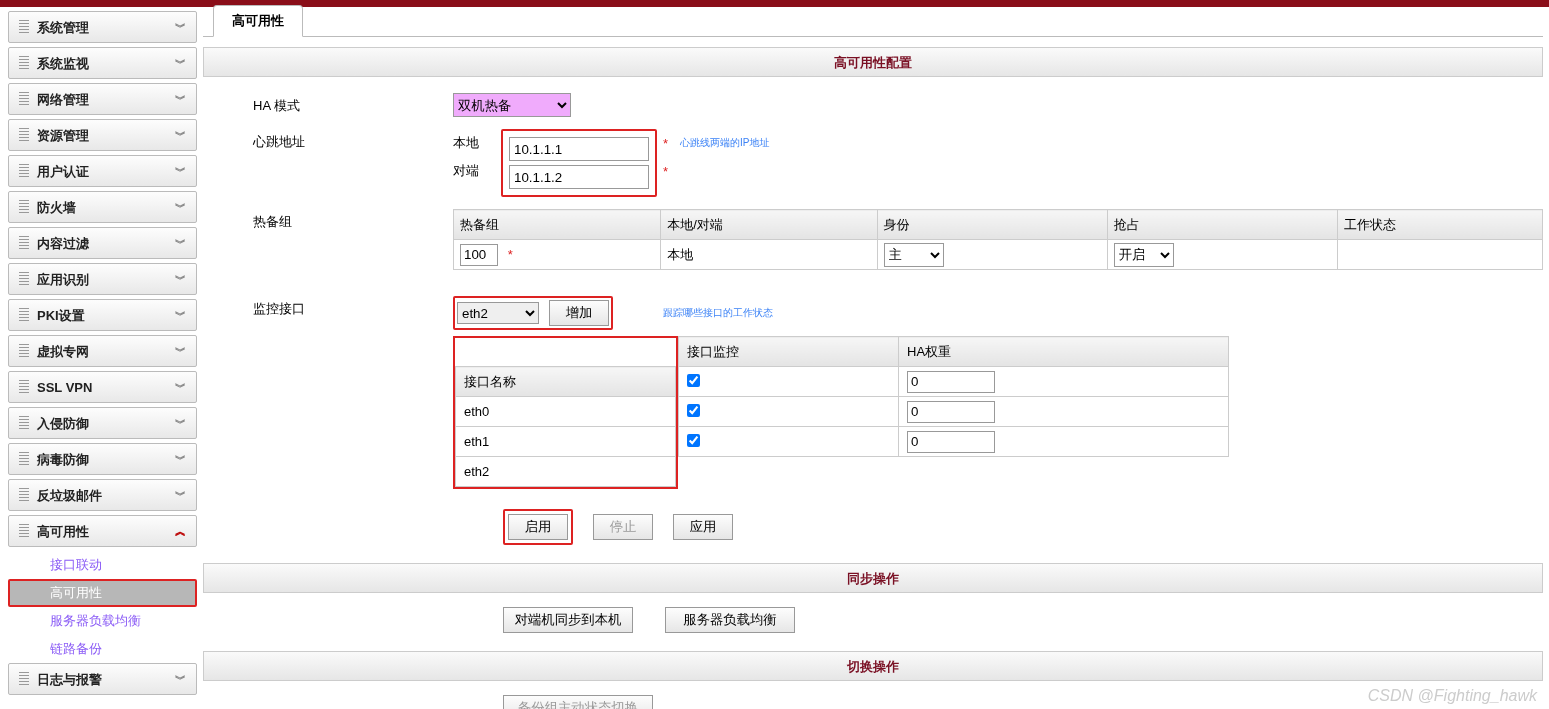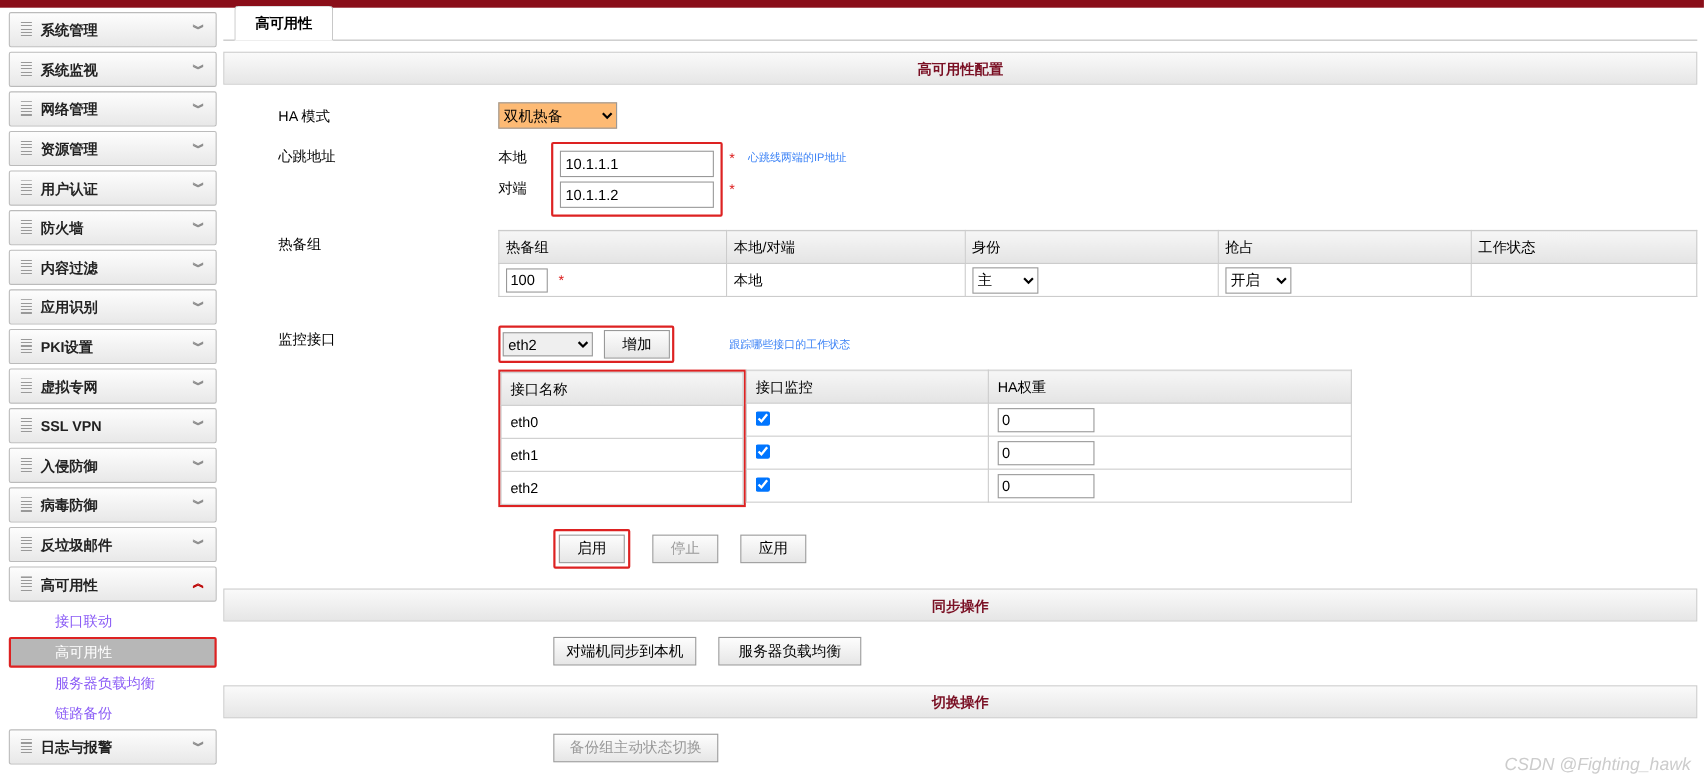--- a/index.html
+++ b/index.html
@@ -14,45 +14,45 @@
 .sub-item { height: 28px; line-height: 28px; padding-left: 42px; cursor: pointer; color: #8b5cf6; }
 .sub-item.active { background: #b7b7b7; color: #fff; border: 2px solid #d22; border-radius: 2px; padding-left: 40px; line-height: 24px; }
 .main { flex: 1; padding: 0 6px 20px 6px; }
 .tab-row { height: 30px; position: relative; border-bottom: 1px solid #bbb; }
 .tab { position: absolute; bottom: -1px; left: 10px; padding: 6px 18px; background: #fff; border: 1px solid #bbb; border-bottom: 1px solid #fff; border-radius: 4px 4px 0 0; font-weight: bold; }
 .section-title { background: linear-gradient(#fafafa,#e6e6e6); border: 1px solid #ccc; height: 30px; line-height: 30px; text-align: center; font-weight: bold; color: #7a1024; margin-top: 10px; }
 .form-area { padding: 10px 0 0 0; }
 .row { display: flex; align-items: flex-start; padding: 6px 0; }
 .row .lab { width: 160px; padding-left: 50px; padding-top: 4px; }
 .row .ctl { flex: 1; padding-left: 90px; display:flex; align-items:flex-start; }
-select.std { height: 24px; width: 108px; border: 1px solid #999; background: #fdba74; }
+select.std { height: 24px; width: 118px; border: 1px solid #999; background: #f0abfc; }
 select.sm { height: 24px; width: 60px; border:1px solid #999; background:#fff; }
 input.text { height: 24px; width: 140px; border: 1px solid #999; padding: 0 4px; }
 .addr-block { display: inline-block; border: 2px solid #d22; padding: 4px 6px; border-radius: 2px; }
 .addr-row { display: flex; align-items: center; height: 28px; }
 .addr-row .alab { width: 48px; }
 .red-star { color: #d22; margin-left: 6px; }
 .annot { color: #3b82f6; margin-left: 12px; font-size: 10px; }
 table.grid { border-collapse: collapse; width: 100%; }
 table.grid th, table.grid td { border: 1px solid #ccc; height: 30px; padding: 0 6px; text-align: left; font-weight: normal; }
 table.grid th { background: linear-gradient(#f6f6f6,#e4e4e4); }
 .grid-wrap { flex:1; }
 input.sm { width: 38px; height: 22px; border:1px solid #999; padding:0 3px; }
 input.ha { width: 88px; height: 22px; border:1px solid #999; padding:0 3px; }
 .mon-top { display:flex; align-items:center; gap:20px; }
 .mon-top .tbl-sel { border:2px solid #d22; padding:2px; border-radius:2px; display:inline-flex; align-items:center; gap:10px; }
 button.btn { min-width: 60px; height: 26px; border: 1px solid #999; background: linear-gradient(#fdfdfd,#e6e6e6); cursor: pointer; padding: 0 10px; }
 button.btn:disabled { color:#999; }
 .mon-grid-wrap { border:2px solid #d22; margin-top:6px; display:inline-block; }
-.mon-grid { border-collapse: collapse; }
+.mon-grid { border-collapse: collapse; margin-top: 28px; }
 .mon-grid th, .mon-grid td { border:1px solid #ccc; height:30px; padding:0 8px; text-align:left; font-weight:normal; }
 .mon-grid th { background: linear-gradient(#f6f6f6,#e4e4e4); }
 .btn-row { padding: 14px 0 8px 300px; display:flex; gap:20px; align-items:center; }
 .btn-row .hl { border:2px solid #d22; padding:3px; border-radius:2px; display:inline-block; }
-.sync-row { padding: 14px 0 8px 300px; display:flex; gap:20px; }
+.sync-row { padding: 14px 0 8px 300px; display:flex; gap:32px; }
 .watermark { position: fixed; right: 12px; bottom: 4px; color: #ccc; font-size: 16px; font-style: italic; }
 </style>
 </head>
 <body>
 
 <div class="topbar"></div>
 <div class="container">
   <div class="sidebar">
     <div class="side-item"><span>系统管理</span><span class="chev">︾</span></div>
     <div class="side-item"><span>系统监视</span><span class="chev">︾</span></div>

